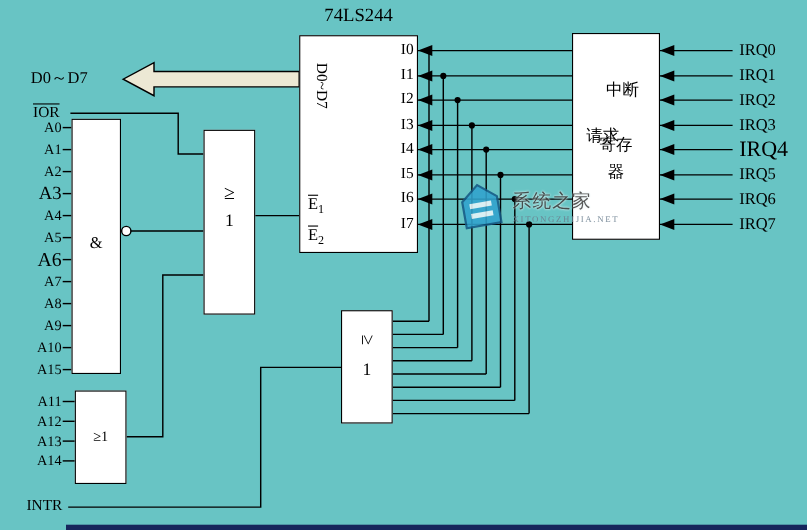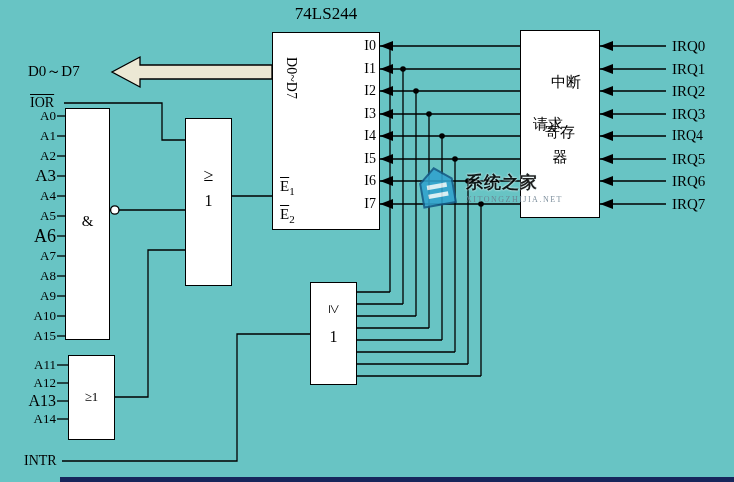--- a/index.html
+++ b/index.html
@@ -15,21 +15,21 @@
   }
   .lbl { position:absolute; white-space:nowrap; line-height:18px; font-size:14px; }
   .lbl-r { text-align:right; }
   .lbl-c { text-align:center; }
   .ov { text-decoration:overline; }
   sub { font-size:11px; }
   .chip-vert { transform:rotate(90deg); transform-origin:center; }
   .rot90 { display:inline-block; transform:rotate(90deg); }
   #wires { position:absolute; left:0; top:0; }
   .wm { position:absolute; left:414px; top:164px; display:flex; align-items:center; gap:6px; opacity:.88; z-index:5; }
-  .wm-name { font-size:17px; font-weight:bold; color:#000000;
+  .wm-name { font-size:17px; font-weight:normal; color:#404040;
              text-shadow:0 0 2px #dff0f0, 0 0 2px #dff0f0; letter-spacing:1px; }
   .wm-site { font-size:8px; color:#6b7f8f; letter-spacing:1.5px; margin-top:1px; }
 </style>
 </head>
 <body>
 
 <div id="stage">
 
   <svg id="wires" width="734" height="482" viewBox="0 0 734 482">
     <g stroke="#000" stroke-width="1.3" fill="none">
@@ -181,21 +181,21 @@
   <div class="box" style="left:520px;top:30px;width:80px;height:188px;"></div>
   <div class="lbl lbl-c" style="left:520px;top:70px;width:92px;font-size:15px;line-height:25px;">中断</div>
   <div class="lbl lbl-c" style="left:520px;top:112px;width:56px;font-size:15px;line-height:25px;">请求</div>
   <div class="lbl lbl-c" style="left:520px;top:120px;width:80px;font-size:15px;line-height:25px;">寄存</div>
   <div class="lbl lbl-c" style="left:520px;top:145px;width:80px;font-size:15px;line-height:25px;">器</div>
 
   <div class="lbl" style="left:672px;top:37px;font-size:15px;">IRQ0</div>
   <div class="lbl" style="left:672px;top:60px;font-size:15px;">IRQ1</div>
   <div class="lbl" style="left:672px;top:82px;font-size:15px;">IRQ2</div>
   <div class="lbl" style="left:672px;top:105px;font-size:15px;">IRQ3</div>
-  <div class="lbl" style="left:672px;top:127px;font-size:14px;">IRQ4</div>
+  <div class="lbl" style="left:672px;top:127px;font-size:20px;">IRQ4</div>
   <div class="lbl" style="left:672px;top:150px;font-size:15px;">IRQ5</div>
   <div class="lbl" style="left:672px;top:172px;font-size:15px;">IRQ6</div>
   <div class="lbl" style="left:672px;top:195px;font-size:15px;">IRQ7</div>
 
   <div class="lbl" style="left:28px;top:62px;font-size:15px;">D0～D7</div>
   <div class="lbl" style="left:30px;top:94px;">
     <span class="ov">IOR</span>
   </div>
   <div class="lbl" style="left:24px;top:452px;">INTR</div>
 
@@ -223,21 +223,21 @@
   <div class="lbl lbl-c" style="left:310px;top:300px;width:47px;font-size:17px;">
     <span class="rot90">≥</span>
   </div>
   <div class="lbl lbl-c" style="left:310px;top:328px;width:47px;font-size:16px;">1</div>
 
   <div class="box" style="left:68px;top:355px;width:47px;height:85px;"></div>
   <div class="lbl lbl-c" style="left:68px;top:388px;width:47px;font-size:13px;">≥1</div>
 
   <div class="lbl lbl-r" style="left:24px;top:356px;width:32px;font-size:13px;">A11</div>
   <div class="lbl lbl-r" style="left:24px;top:374px;width:32px;font-size:13px;">A12</div>
-  <div class="lbl lbl-r" style="left:24px;top:392px;width:32px;font-size:16px;">A13</div>
+  <div class="lbl lbl-r" style="left:24px;top:392px;width:32px;font-size:13px;">A13</div>
   <div class="lbl lbl-r" style="left:24px;top:410px;width:32px;font-size:13px;">A14</div>
 
   <div class="wm">
     <svg width="46" height="46" viewBox="0 0 46 46">
       <g transform="rotate(-10 23 23)">
         <polygon points="7,17 23,4 39,17 39,41 7,41" fill="#31a3ce" stroke="#145a86" stroke-width="2"></polygon>
         <rect x="13" y="20" width="20" height="4.5" fill="#e9f6fa"></rect>
         <rect x="13" y="29" width="20" height="4.5" fill="#e9f6fa"></rect>
       </g>
     </svg>

